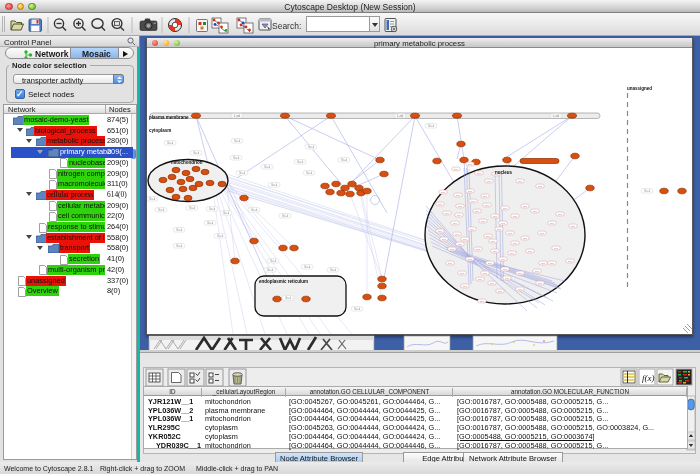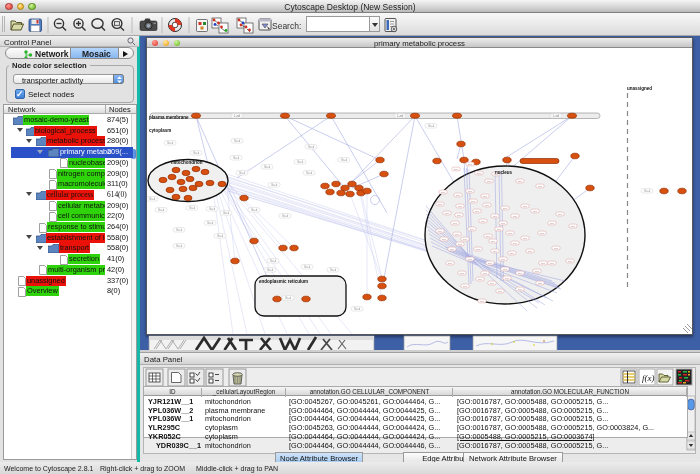--- a/index.html
+++ b/index.html
@@ -39,21 +39,21 @@
 #mdi{left:140px;top:36px;width:560px;height:316px;background:#3d5fa5;}
 #innerwin{position:absolute;left:6px;top:1px;width:547px;height:298px;border:1px solid #58585a;background:#fff;box-shadow:0 2px 3px rgba(0,0,0,0.45);}
 #iw-title{position:absolute;left:0;top:0;width:545px;height:10px;background:linear-gradient(#ededed,#c6c6c6);border-bottom:1px solid #8a8a8a;text-decoration:underline;}
 #iw-title .tl{position:absolute;top:1.6px;width:6.3px;height:6.3px;border-radius:50%;}
 #iw-title span{position:absolute;width:100%;text-align:center;top:0.5px;font-size:7.8px;color:#222;}
 #canvas{position:absolute;left:0;top:11px;width:545px;height:285px;background:#fff;}
 #datapanel{left:140px;top:352px;width:560px;height:110px;background:#e6e6e6;border-top:1px solid #9f9f9f;}
 #dp-head{position:absolute;left:0;top:0;width:560px;height:12px;background:linear-gradient(#f0f0f0,#d4d4d4);border-bottom:1px solid #b0b0b0;}
 #dp-head span{position:absolute;left:4px;top:2px;font-size:7.8px;color:#222;}
 #dp-body{position:absolute;left:3px;top:14px;width:553px;height:87px;background:#ededed;border:1px solid #b5b5b5;}
-#dtable{position:absolute;left:3px;top:33px;width:545px;height:52px;background:#fff;border:1px solid #aaa;}
+#dtable{position:absolute;left:3px;top:33px;width:545px;height:63px;background:#fff;border:1px solid #aaa;}
 #dthead{position:absolute;left:0;top:0;width:543px;height:9px;background:linear-gradient(#f6f6f6,#d8d8d8);border-bottom:1px solid #999;font-size:6.3px;color:#222;}
 .dth{position:absolute;top:1px;text-align:center;border-right:1px solid #aaa;height:9px;}
 .drow{position:absolute;left:0;width:536px;height:8.5px;font-size:7.3px;color:#111;white-space:nowrap;}
 .drow div{position:absolute;top:0;line-height:8.5px;overflow:hidden;height:8.5px;}
 .btab{position:absolute;top:99px;height:12px;background:linear-gradient(#fdfdfd,#e4e4e4);border:1px solid #9a9a9a;font-size:7.6px;color:#111;text-align:center;line-height:11px;}
 </style></head><body>
 <div class="abs" id="titlebar">
   <div class="tl" style="left:5px;background:radial-gradient(circle at 35% 30%,#ff9d96,#ee5a50 60%,#c33a30);border:0.5px solid #a33;"></div>
   <div class="tl" style="left:16.5px;background:radial-gradient(circle at 35% 30%,#ffe9a8,#f6b73c 60%,#d29627);border:0.5px solid #a80;"></div>
   <div class="tl" style="left:28px;background:radial-gradient(circle at 35% 30%,#d2f5a8,#8ccf45 60%,#5fa32b);border:0.5px solid #581;"></div>
@@ -649,23 +649,20 @@
       <path d="M336 11 C 348 5, 360 13, 372 7 S 396 12, 414 6" stroke="#99a4dd" stroke-width="0.7" fill="none"></path>
       <circle cx="352" cy="9" r="0.8" fill="#cc0"></circle>
         <circle cx="374" cy="7" r="0.8" fill="#cc0"></circle>
         <circle cx="394" cy="10" r="0.8" fill="#cc0"></circle>
         <circle cx="404" cy="6" r="0.8" fill="#c60"></circle>
       <rect x="0" y="15" width="560" height="2" fill="#cfcfcf"></rect>
     </svg>
   </div>
 </div>
 <div class="abs" id="datapanel">
-  <div id="dp-head">
-      <span>Data Panel</span>
-    </div>
   <div id="dp-body"></div>
   <svg class="abs" style="left:0;top:0;" width="560" height="100">
     <g>
       <rect x="6" y="16" width="17" height="17" fill="#ececec" stroke="#9a9a9a" stroke-width="1"></rect>
       <rect x="28" y="16" width="17" height="17" fill="#ececec" stroke="#9a9a9a" stroke-width="1"></rect>
       <rect x="47" y="16" width="17" height="17" fill="#ececec" stroke="#9a9a9a" stroke-width="1"></rect>
       <rect x="66" y="16" width="17" height="17" fill="#ececec" stroke="#9a9a9a" stroke-width="1"></rect>
       <rect x="89" y="16" width="17" height="17" fill="#ececec" stroke="#9a9a9a" stroke-width="1"></rect>
       <rect x="9" y="20" width="11" height="9" fill="#fff" stroke="#333" stroke-width="0.8"></rect>
       <path d="M9 23 h11 M9 26 h11 M12.5 20 v9 M16 20 v9" stroke="#333" stroke-width="0.7"></path>

